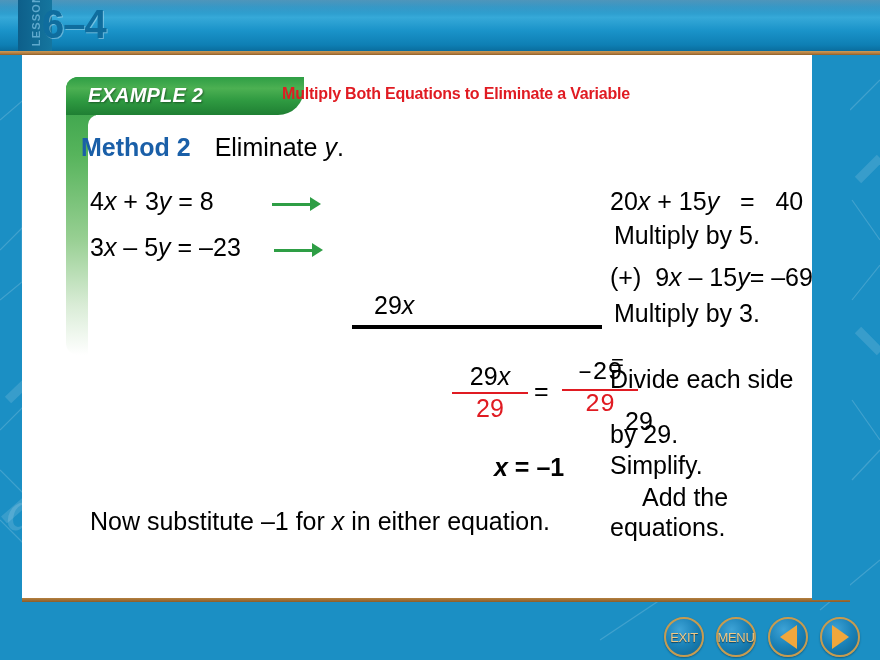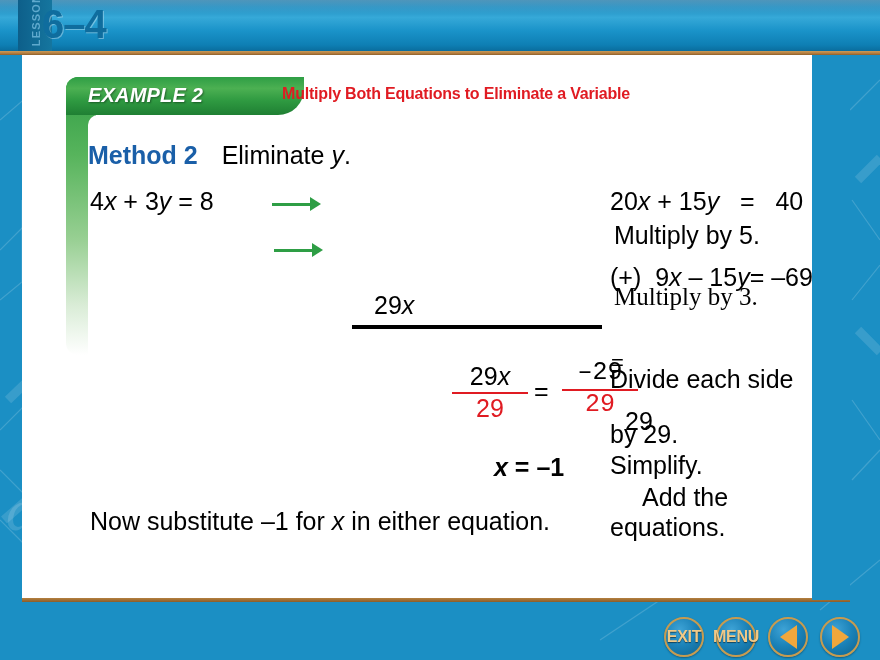--- a/index.html
+++ b/index.html
@@ -130,21 +130,21 @@
   
   #nav { position:absolute; left:664px; top:617px; }
   .navbtn {
     position:absolute; width:40px; height:40px; border-radius:50%;
     background:radial-gradient(circle at 38% 30%, #3ea3d6 0%, #1b82b8 48%, #0d6390 100%);
     border:2px solid #c79b4f;
     box-shadow:0 1px 2px rgba(0,0,0,.35);
     display:flex; align-items:center; justify-content:center;
   }
   .navbtn .lbl {
-    font-size:16px; font-weight:bold; color:#f0c987;
+    font-size:13px; font-weight:normal; color:#f0c987;
     letter-spacing:-0.3px;
     text-shadow:0 1px 1px rgba(0,0,0,.5);
   }
   .tri-left {
     width:0;height:0;border-top:12px solid transparent;
     border-bottom:12px solid transparent;border-right:17px solid #f0a73c;
   }
   .tri-right {
     width:0;height:0;border-top:12px solid transparent;
     border-bottom:12px solid transparent;border-left:17px solid #f0a73c;
@@ -193,48 +193,51 @@
 
     <div id="card">
       <div id="card-green-edge"></div>
       <div id="banner-tail"></div>
       <div id="banner"></div>
       <div id="banner-label">EXAMPLE 2</div>
       <div id="card-body"></div>
       <div id="card-title">Multiply Both Equations to Eliminate a Variable</div>
     </div>
 
-    <div class="txt" style="left:66px; top:78px;margin-top:8px;">
+    <div class="txt" style="left:59px; top:78px;">
       <span class="method-lbl">Method 2</span>
       <span style="display:inline-block;width:10px"></span>
       <span>Eliminate <span class="i">y</span>.</span>
     </div>
 
     <div class="txt" style="left:68px; top:132px;">
       4<span class="i">x</span> + 3<span class="i">y</span> = 8
     </div>
+    <div class="txt" style="left:68px; top:178px;">
+      3<span class="i">x</span> – 5<span class="i">y</span> = –23
+    </div>
 
     <div class="arrow">
       <div class="arrow-line" style="left:250px; top:148px; width:38px;"></div>
       <div class="arrow-head" style="left:288px; top:142px;"></div>
     </div>
     <div class="arrow">
       <div class="arrow-line" style="left:252px; top:194px; width:38px;"></div>
       <div class="arrow-head" style="left:290px; top:188px;"></div>
     </div>
 
     <div class="txt" style="left:588px; top:132px;">
       20<span class="i">x</span> + 15<span class="i">y</span> &nbsp; = &nbsp; 40
     </div>
     <div class="txt" style="left:592px; top:166px;">Multiply by 5.</div>
 
     <div class="txt" style="left:588px; top:208px;">
       (+)&nbsp; 9<span class="i">x</span> – 15<span class="i">y</span>= –69
     </div>
-    <div class="txt" style="left:592px; top:228px;font-family:Liberation Serif, serif;">Multiply by 3.</div>
+    <div class="txt" style="left:592px; top:244px;">Multiply by 3.</div>
 
     <div id="sum-rule"></div>
     <div class="txt" style="left:352px; top:236px;">
       29<span class="i">x</span>
     </div>
 
     <div class="frac" style="left:430px; top:308px; width:76px;">
       <div class="num">29<span class="i">x</span></div>
       <div class="bar"></div>
       <div class="den">29</div>

